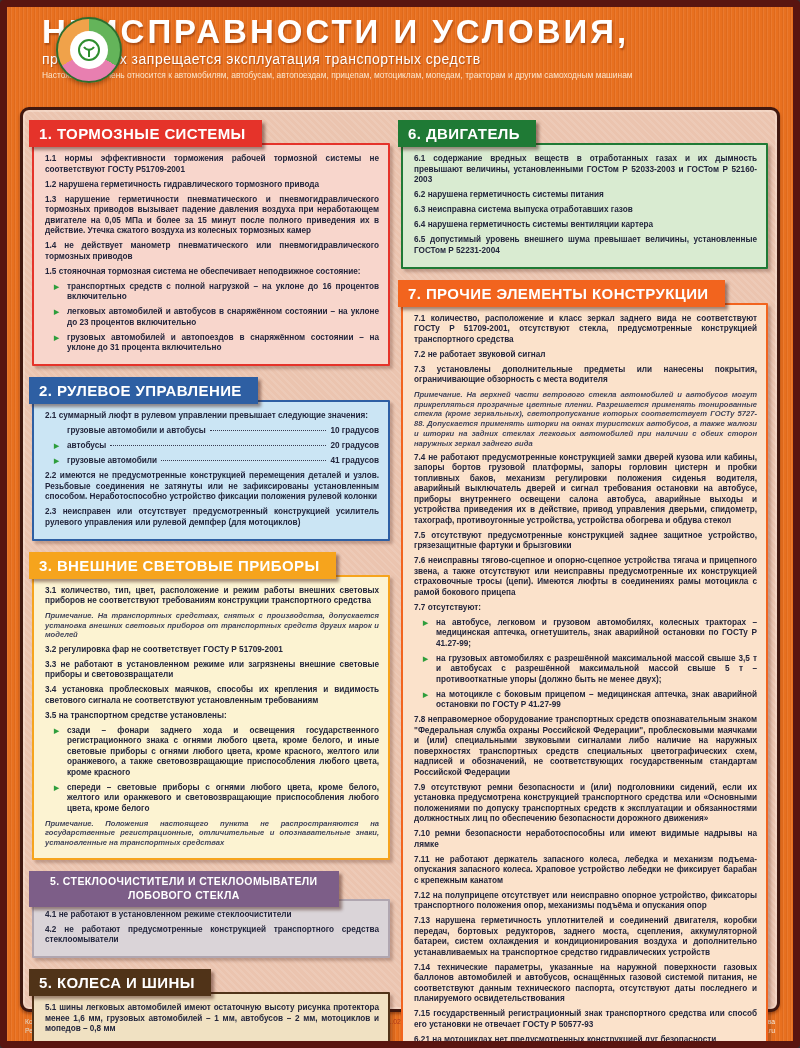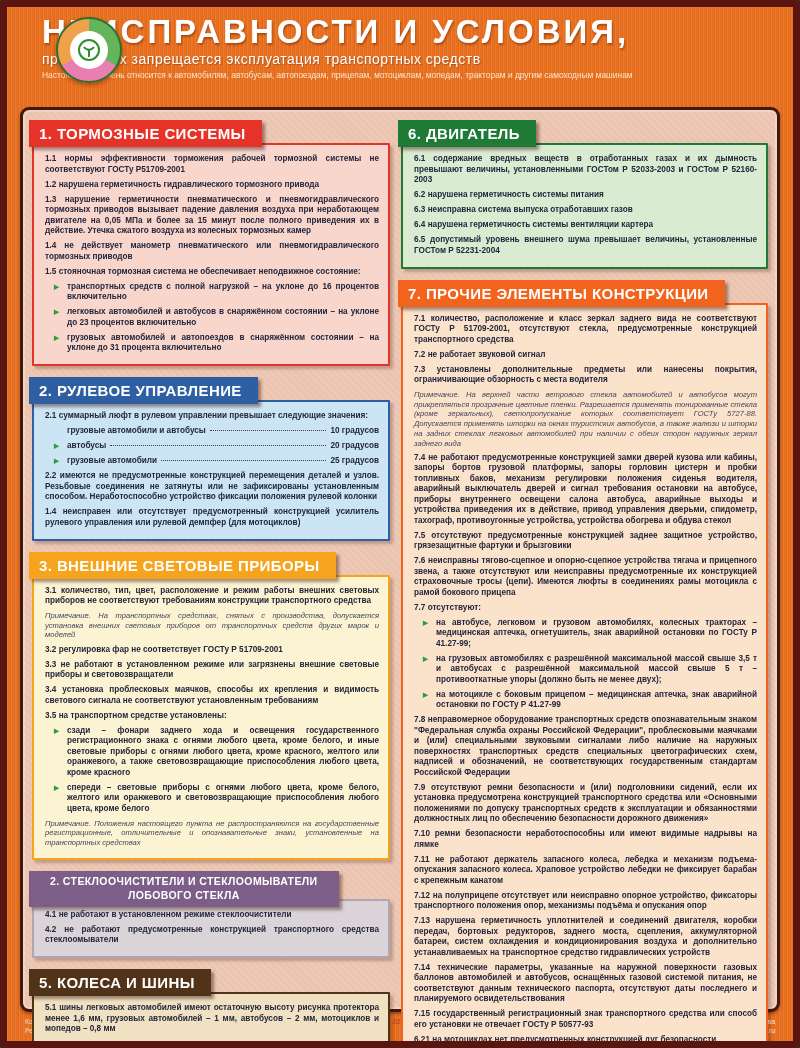--- a/index.html
+++ b/index.html
@@ -37,21 +37,21 @@
   
   .sec{margin-bottom:11px;position:relative;}
   .sec-h{display:inline-block;color:#fff;font-weight:bold;font-size:15px;letter-spacing:.4px;
     padding:5px 16px 5px 10px;position:relative;left:-3px;z-index:2;margin-bottom:-8px;
     box-shadow:3px 3px 3px rgba(60,20,10,.45);white-space:nowrap;}
   .sec-h.small{white-space:normal;display:block;width:82%;text-align:center;font-size:10.5px;
     padding:4px 8px;line-height:1.3;}
   .sec-b{border:2px solid;padding:9px 9px 6px 11px;position:relative;z-index:1;
     box-shadow:3px 3px 3px rgba(60,20,10,.25);border-radius:1px;}
   .it{font-size:8.2px;font-weight:bold;color:#23263d;margin:0 0 4.5px;text-align:justify;line-height:1.28;}
-  .it.note{font-weight:normal;font-style:italic;font-size:7.6px;color:#41445a;}
+  .it.note{font-weight:bold;font-style:italic;font-size:7.6px;color:#41445a;}
   .it.bullet{padding-left:22px;position:relative;}
   .tri{position:absolute;left:9px;top:1px;color:#2e9e3c;font-size:6.5px;}
   .it.leader{display:flex;align-items:baseline;text-align:left;}
   .it.leader .lbl{flex:none;}
   .it.leader .dots{flex:1;border-bottom:1.6px dotted #3a3d52;margin:0 4px;transform:translateY(-2px);}
   .it.leader .val{flex:none;}
   
   .footer{position:absolute;left:18px;right:18px;bottom:5px;display:flex;justify-content:space-between;
     align-items:flex-start;font-size:6.8px;line-height:1.4;}
   .f-left{color:#e3d9ca;text-align:left;}
@@ -108,44 +108,44 @@
               <p class="it bullet leader">
                 <span class="tri">▶</span>
                 <span class="lbl">автобусы</span>
                 <span class="dots"></span>
                 <span class="val">20 градусов</span>
               </p>
               <p class="it bullet leader">
                 <span class="tri">▶</span>
                 <span class="lbl">грузовые автомобили</span>
                 <span class="dots"></span>
-                <span class="val">25 градусов</span>
+                <span class="val">41 градусов</span>
               </p>
               <p class="it">2.2 имеются не предусмотренные конструкцией перемещения деталей и узлов. Резьбовые соединения не затянуты или не зафиксированы установленным способом. Неработоспособно устройство фиксации положения рулевой колонки</p>
-              <p class="it">1.4 неисправен или отсутствует предусмотренный конструкцией усилитель рулевого управления или рулевой демпфер (для мотоциклов)</p>
+              <p class="it">2.3 неисправен или отсутствует предусмотренный конструкцией усилитель рулевого управления или рулевой демпфер (для мотоциклов)</p>
             </div>
         </div>
 
         <div class="sec">
           <div class="sec-h" style="background: rgb(246, 164, 29);">3. ВНЕШНИЕ СВЕТОВЫЕ ПРИБОРЫ</div>
           <div class="sec-b" style="background: rgb(252, 243, 210); border-color: rgb(246, 164, 29);">
               <p class="it">3.1 количество, тип, цвет, расположение и режим работы внешних световых приборов не соответствуют требованиям конструкции транспортного средства</p>
               <p class="it note">Примечание. На транспортных средствах, снятых с производства, допускается установка внешних световых приборов от транспортных средств других марок и моделей</p>
               <p class="it">3.2 регулировка фар не соответствует ГОСТу Р 51709-2001</p>
               <p class="it">3.3 не работают в установленном режиме или загрязнены внешние световые приборы и световозвращатели</p>
               <p class="it">3.4 установка проблесковых маячков, способы их крепления и видимость светового сигнала не соответствуют установленным требованиям</p>
               <p class="it">3.5 на транспортном средстве установлены:</p>
               <p class="it bullet"><span class="tri">▶</span>сзади – фонари заднего хода и освещения государственного регистрационного знака с огнями любого цвета, кроме белого, и иные световые приборы с огнями любого цвета, кроме красного, желтого или оранжевого, а также световозвращающие приспособления любого цвета, кроме красного</p>
               <p class="it bullet"><span class="tri">▶</span>спереди – световые приборы с огнями любого цвета, кроме белого, желтого или оранжевого и световозвращающие приспособления любого цвета, кроме белого</p>
               <p class="it note">Примечание. Положения настоящего пункта не распространяются на государственные регистрационные, отличительные и опознавательные знаки, установленные на транспортных средствах</p>
             </div>
         </div>
 
         <div class="sec">
-          <div class="sec-h small" style="background: rgb(125, 94, 136);">2. СТЕКЛООЧИСТИТЕЛИ И СТЕКЛООМЫВАТЕЛИ ЛОБОВОГО СТЕКЛА</div>
+          <div class="sec-h small" style="background: rgb(125, 94, 136);">5. СТЕКЛООЧИСТИТЕЛИ И СТЕКЛООМЫВАТЕЛИ ЛОБОВОГО СТЕКЛА</div>
           <div class="sec-b" style="background: rgb(218, 212, 216); border-color: rgb(176, 166, 176);">
               <p class="it">4.1 не работают в установленном режиме стеклоочистители</p>
               <p class="it">4.2 не работают предусмотренные конструкцией транспортного средства стеклоомыватели</p>
             </div>
         </div>
 
         <div class="sec">
           <div class="sec-h" style="background: rgb(80, 51, 24);">5. КОЛЕСА И ШИНЫ</div>
           <div class="sec-b" style="background: rgb(240, 225, 194); border-color: rgb(80, 51, 24);">
               <p class="it">5.1 шины легковых автомобилей имеют остаточную высоту рисунка протектора менее 1,6 мм, грузовых автомобилей – 1 мм, автобусов – 2 мм, мотоциклов и мопедов – 0,8 мм</p>

